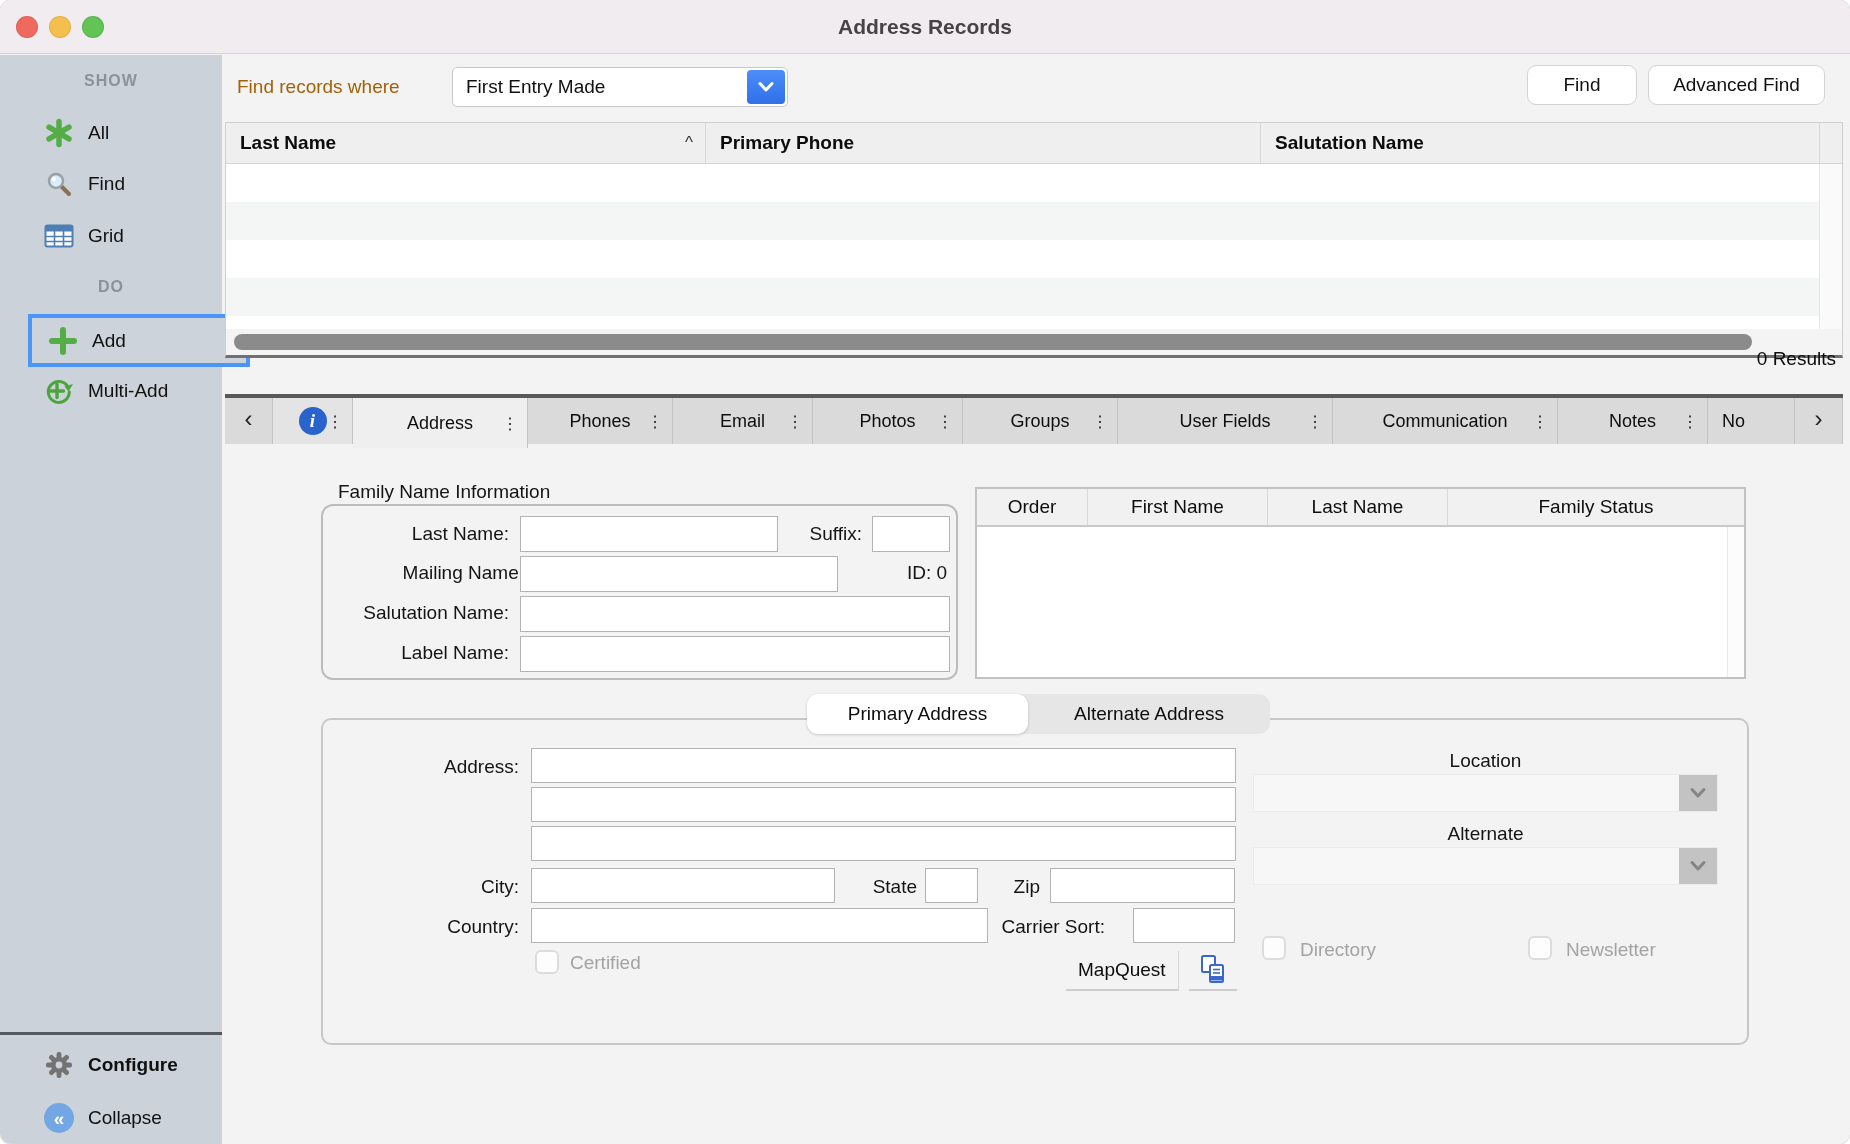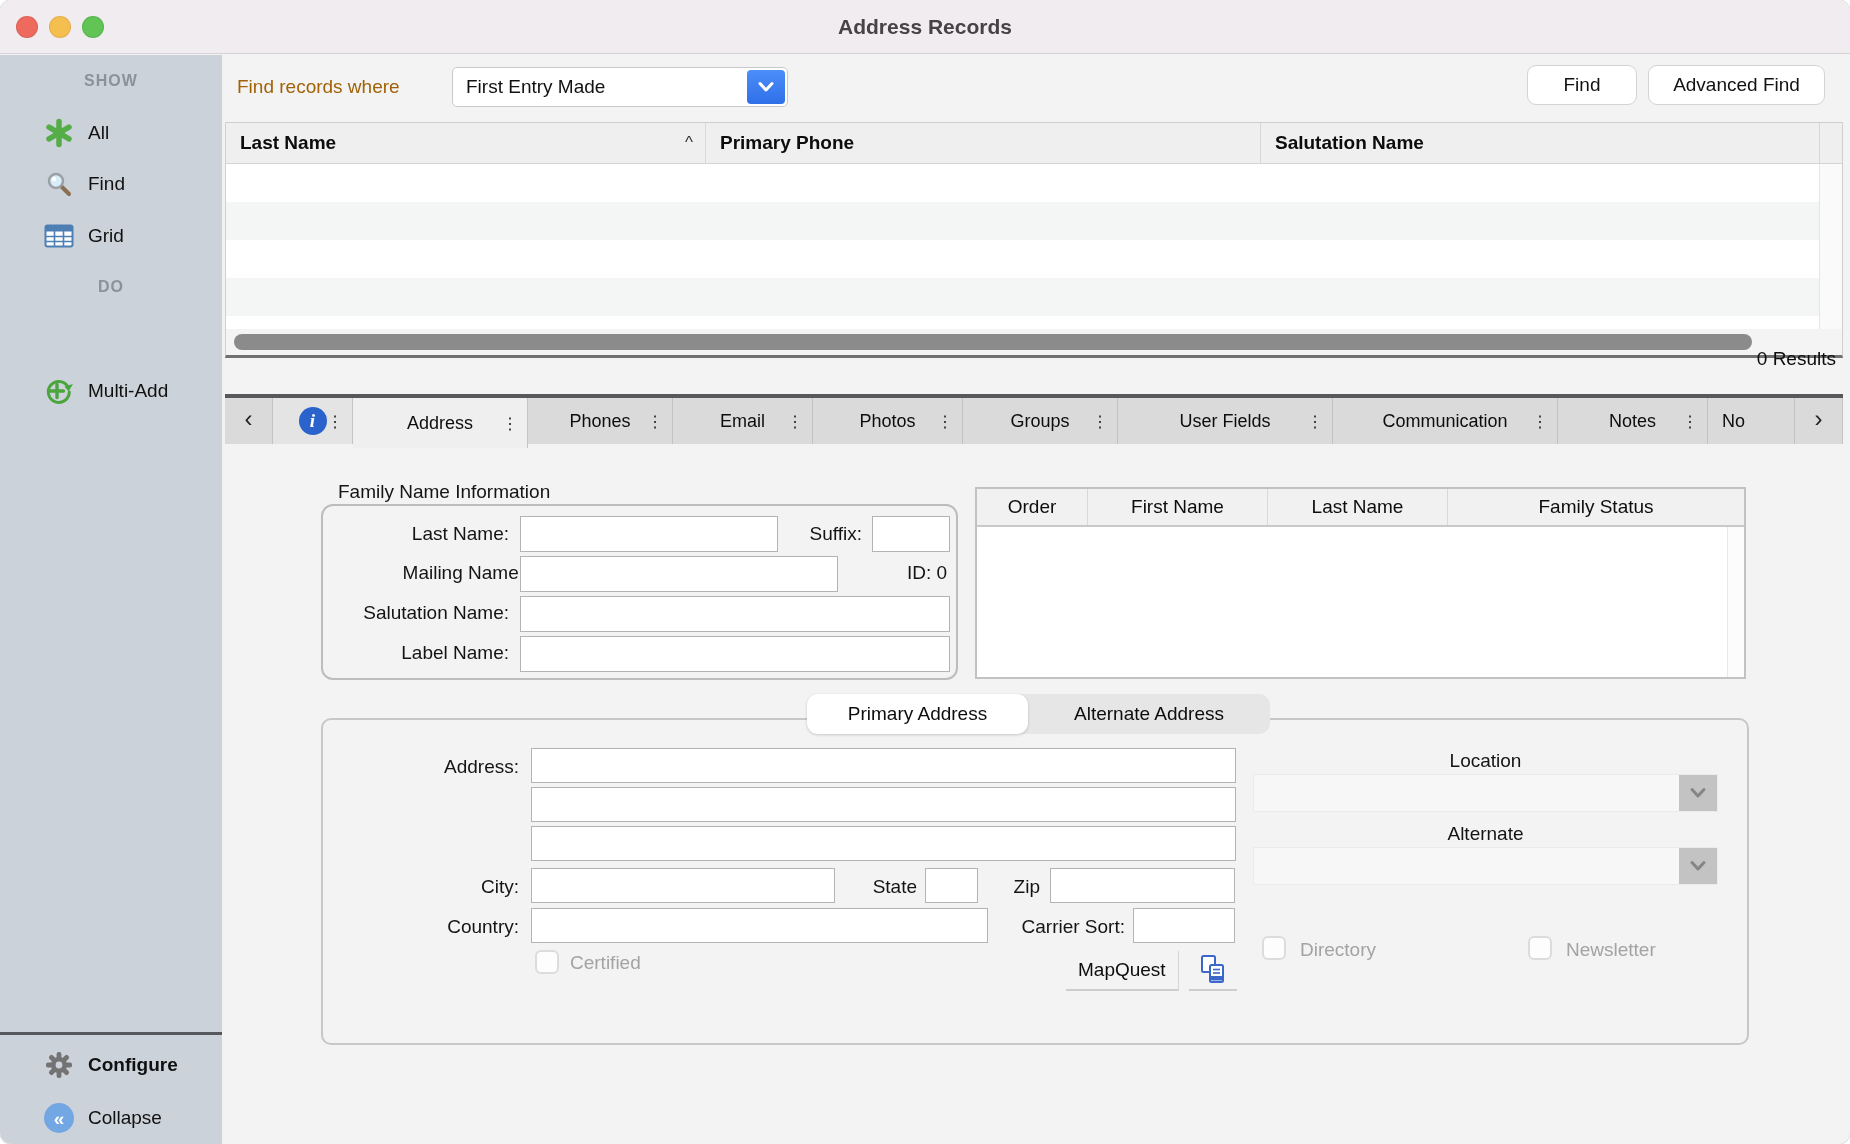--- a/index.html
+++ b/index.html
@@ -140,20 +140,31 @@
           <line x1="19.5" y1="7" x2="19.5" y2="22" stroke="#4d7fb5" stroke-width="1.6"></line>
           <line x1="2" y1="12.5" x2="28" y2="12.5" stroke="#4d7fb5" stroke-width="1.6"></line>
           <line x1="2" y1="17.5" x2="28" y2="17.5" stroke="#4d7fb5" stroke-width="1.6"></line>
         </svg>
       </span>
       <span class="lbl">Grid</span>
     </div>
 
     <div class="side-header" style="top:223px;">DO</div>
 
+    <div class="side-item selected" style="top:259px;">
+      <span class="icn">
+        <svg width="30" height="30" viewBox="0 0 30 30">
+          <g stroke="#55ad47" stroke-width="6" stroke-linecap="round">
+            <line x1="15" y1="4" x2="15" y2="26"></line>
+            <line x1="4" y1="15" x2="26" y2="15"></line>
+          </g>
+        </svg>
+      </span>
+      <span class="lbl">Add</span>
+    </div>
 
     <div class="side-item" style="top:316px;">
       <span class="icn">
         <svg width="30" height="30" viewBox="0 0 30 30">
           <path d="M 23.5 10 A 10.5 10.5 0 1 0 25.3 16" fill="none" stroke="#4aa53c" stroke-width="3" stroke-linecap="round"></path>
           <polygon points="20.5,10.5 29,8 24.5,15.5" fill="#4aa53c"></polygon>
           <g stroke="#4aa53c" stroke-width="3.4" stroke-linecap="round">
             <line x1="13" y1="8.5" x2="13" y2="21.5"></line>
             <line x1="6.5" y1="15" x2="19.5" y2="15"></line>
           </g>
@@ -329,21 +340,21 @@
 
   <div class="flabel r" style="left:390px;top:876px;width:129px;">City:</div>
   <input class="field" style="left: 531px; top: 868px; width: 304px; height: 35px;">
   <div class="flabel r" style="left:845px;top:876px;width:72px;">State</div>
   <input class="field" style="left: 925px; top: 868px; width: 53px; height: 35px;">
   <div class="flabel r" style="left:995px;top:876px;width:45px;">Zip</div>
   <input class="field" style="left: 1050px; top: 868px; width: 185px; height: 35px;">
 
   <div class="flabel r" style="left:380px;top:916px;width:139px;">Country:</div>
   <input class="field" style="left: 531px; top: 908px; width: 457px; height: 35px;">
-  <div class="flabel r" style="left:990px;top:916px;width:135px;">Carrier Sort:</div>
+  <div class="flabel r" style="left:970px;top:916px;width:135px;">Carrier Sort:</div>
   <input class="field" style="left: 1133px; top: 908px; width: 102px; height: 35px;">
 
   <div class="checkbox" style="left:535px;top:950px;"></div>
   <div class="gray-label" style="left:570px;top:952px;">Certified</div>
 
   <div class="mapquest">
     <div class="mq-label">MapQuest</div>
     <div class="mq-icon">
       <svg width="30" height="32" viewBox="0 0 30 32">
         <rect x="4" y="2" width="13" height="16" rx="1.5" fill="#ffffff" stroke="#3a67c9" stroke-width="2"></rect>

